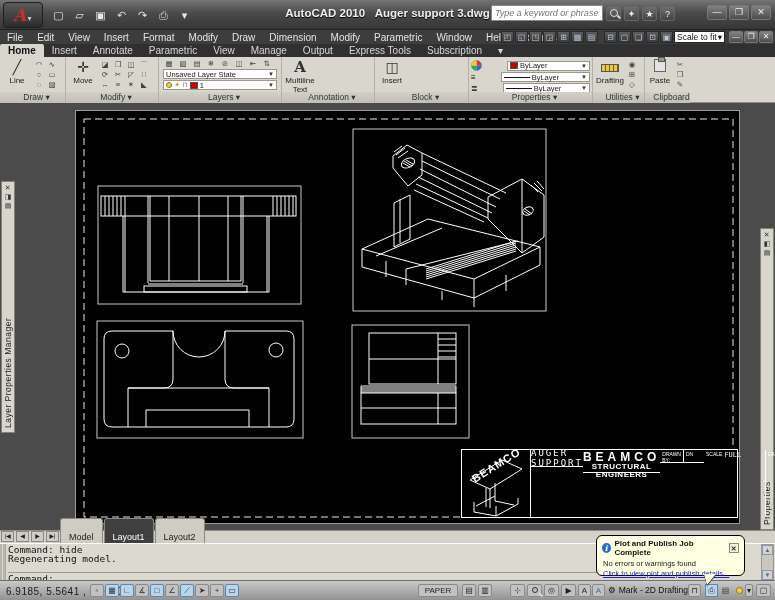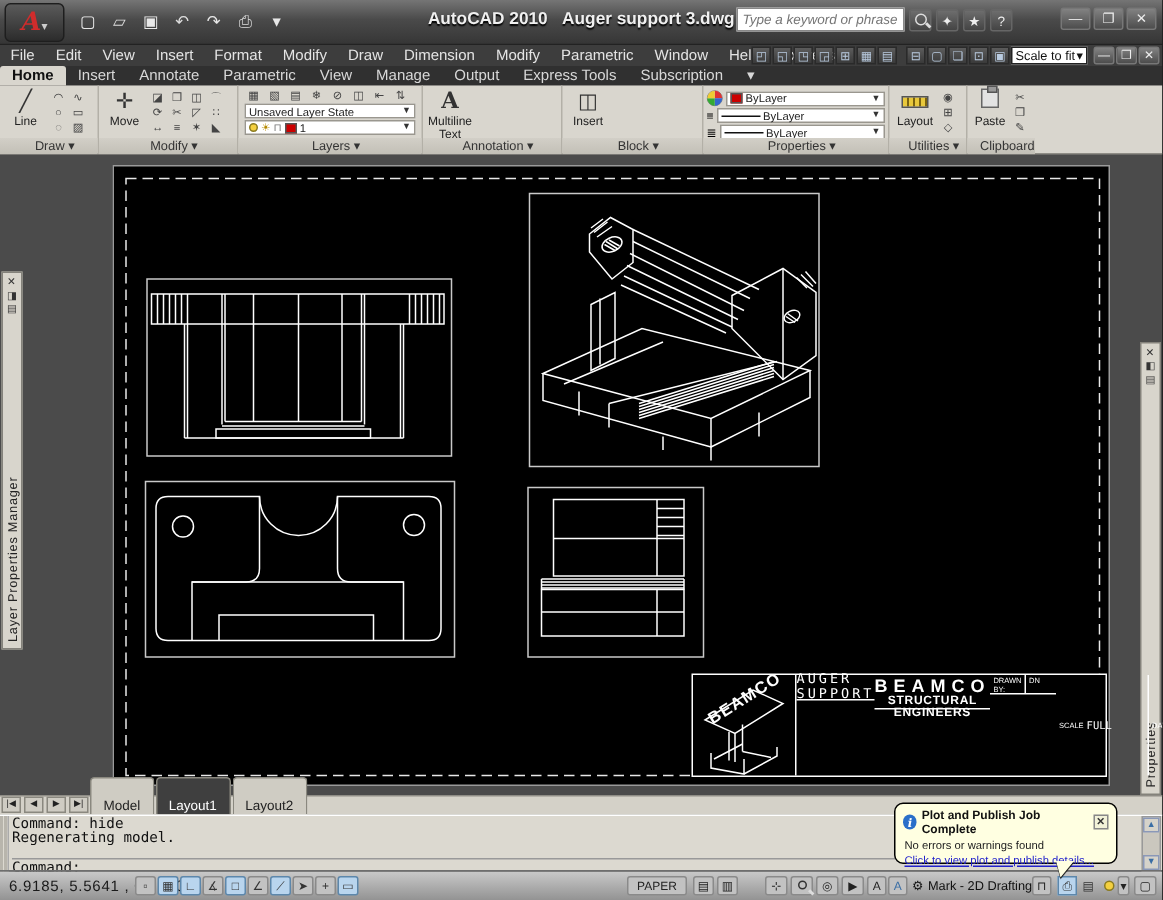--- a/index.html
+++ b/index.html
@@ -51,21 +51,21 @@
   .plabel{position:absolute;left:0;bottom:0;width:100%;height:11px;font-size:8.5px;color:#333;
     text-align:center;line-height:11px;background:linear-gradient(#d2cfc7,#c2bfb6);padding-left:8px;}
   .bigbtn{float:left;width:30px;height:32px;text-align:center;font-size:8px;color:#222;padding-top:1px;}
   .bigbtn .bicon{display:block;height:17px;font-size:14px;line-height:17px;color:#333;}
   .minigrid{float:left;display:grid;grid-auto-flow:row;gap:1px;padding:2px 1px;}
   .mgi{width:12px;height:9px;font-size:7.5px;line-height:9px;text-align:center;color:#444;}
   .rowset{float:left;display:flex;flex-direction:column;justify-content:flex-start;gap:1px;padding-top:2px;}
   .rowitem{display:flex;align-items:center;gap:2px;font-size:8px;color:#222;height:10px;}
   .rowitem .ri{width:11px;text-align:center;font-size:8px;color:#445;}
   .field{display:flex;align-items:center;height:10px;background:#fff;border:1px solid #9a978f;
-    font-size:7.5px;color:#222;padding:0 2px;gap:2px;}
+    font-size:7.5px;color:#222;padding:0 2px;gap:2px;margin-left:23px;}
   .dda{font-size:6px;color:#333;margin-left:auto;}
   .swatch{display:inline-block;width:8px;height:7px;border:1px solid #555;}
   .ltline{display:inline-block;width:26px;height:1px;background:#111;}
   .measure-ic{display:inline-block;width:18px;height:8px;border:1px solid #555;background:
     repeating-linear-gradient(90deg,#e8c83c 0 3px,#7a6310 3px 4px);}
   .clip-ic{position:relative;display:inline-block;width:12px;height:13px;background:#e3e3e3;border:1px solid #666;}
   .clip-ic::before{content:"";position:absolute;left:3px;top:-3px;width:5px;height:3px;background:#999;border:1px solid #555;}
   
   .canvasarea{position:absolute;left:0;top:103px;width:775px;height:427px;background:#4b4b4b;}
   .paper{position:absolute;left:75px;top:7px;width:665px;height:414px;background:#000;border:1px solid #9a9a9a;}
@@ -79,21 +79,21 @@
   .tb-right{flex:1;display:flex;flex-direction:row;}
   .tb-row1{height:17px;border-bottom:1px solid #fff;display:flex;align-items:center;justify-content:center;
     font:9px "DejaVu Sans Mono",monospace;letter-spacing:2px;}
   .tb-row2{height:23px;border-bottom:1px solid #fff;text-align:center;}
   .tb-co{font:bold 12px "Liberation Sans",sans-serif;letter-spacing:4px;line-height:12px;margin-top:1px;}
   .tb-co-sub{font:bold 8px "Liberation Sans",sans-serif;letter-spacing:.5px;line-height:8px;}
   .tb-row3{height:13px;border-bottom:1px solid #fff;display:flex;}
   .tb-drawn{flex:1;font-size:5px;padding:1px 2px;border-right:1px solid #fff;}
   .tb-dn{width:20px;font-size:5px;padding:1px 2px;}
   .tb-row4{flex:1;display:flex;font-size:5px;}
-  .tb-cell{border-right:1px solid #fff;padding:1px 2px;display:flex;align-items:center;gap:2px;}
+  .tb-cell{border-right:1px solid #fff;padding:1px 2px;display:flex;align-items:flex-start;gap:2px;}
   .tb-cell:last-child{border-right:none;}
   .tb-val{font:7px "DejaVu Sans Mono",monospace;}
   
   .laytabs{position:absolute;left:0;top:530px;width:775px;height:13px;background:#d4d1c8;
     border-top:1px solid #8f8d86;display:flex;align-items:flex-end;font-size:9px;}
   .navbtn{width:13px;height:11px;margin:0 1px 1px 1px;background:#cfccc3;border:1px solid #8a887f;
     font-size:6px;text-align:center;line-height:9px;color:#222;}
   .ltab{padding:12px 8px;height:12px;line-height:12px;border:1px solid #8a887f;border-bottom:none;
     border-radius:3px 3px 0 0;background:#cfccc3;color:#222;margin-right:1px;}
   .ltab.active{background:#3f3f3f;color:#fff;}
@@ -365,21 +365,21 @@
               <span class="dda">▼</span>
           </div>
         </div>
       </div>
       <div class="plabel"><span>Properties</span> ▾</div>
     </div>
 
     <div class="panel" style="width:52px">
       <div class="bigbtn">
         <span class="bicon"><span class="measure-ic"></span></span>
-        <span>Layout</span>
+        <span>Drafting</span>
       </div>
       <div class="minigrid" style="grid-template-columns:12px;">
         <span class="mgi">◉</span>
         <span class="mgi">⊞</span>
         <span class="mgi">◇</span>
       </div>
       <div class="plabel"><span>Utilities</span> ▾</div>
     </div>
 
     <div class="panel" style="width:45px;border-right:none;">

